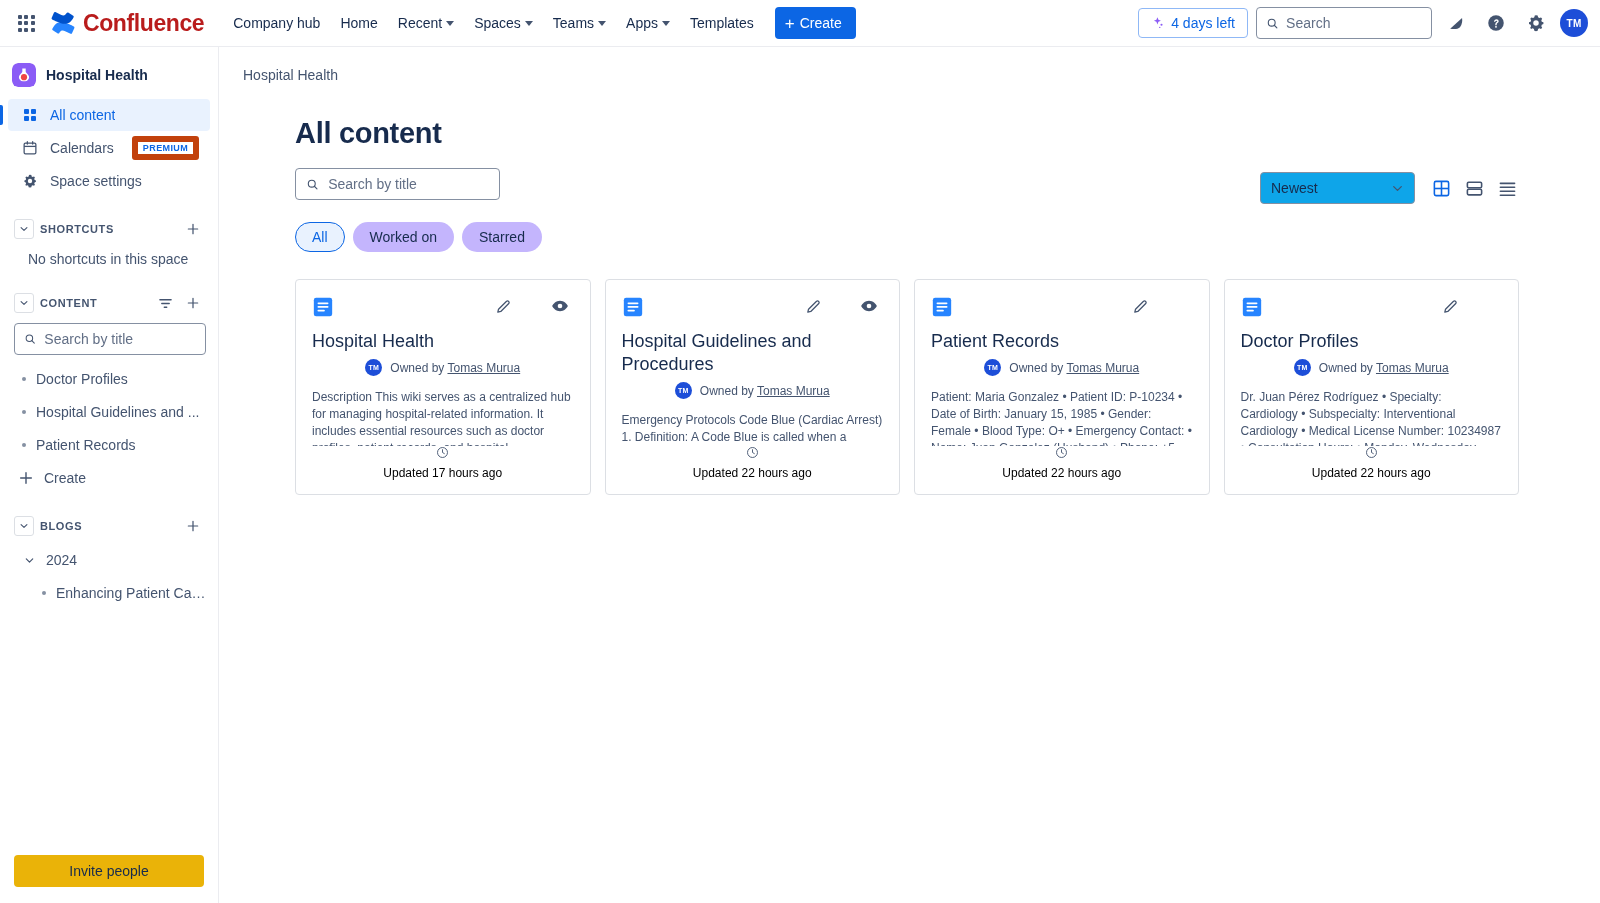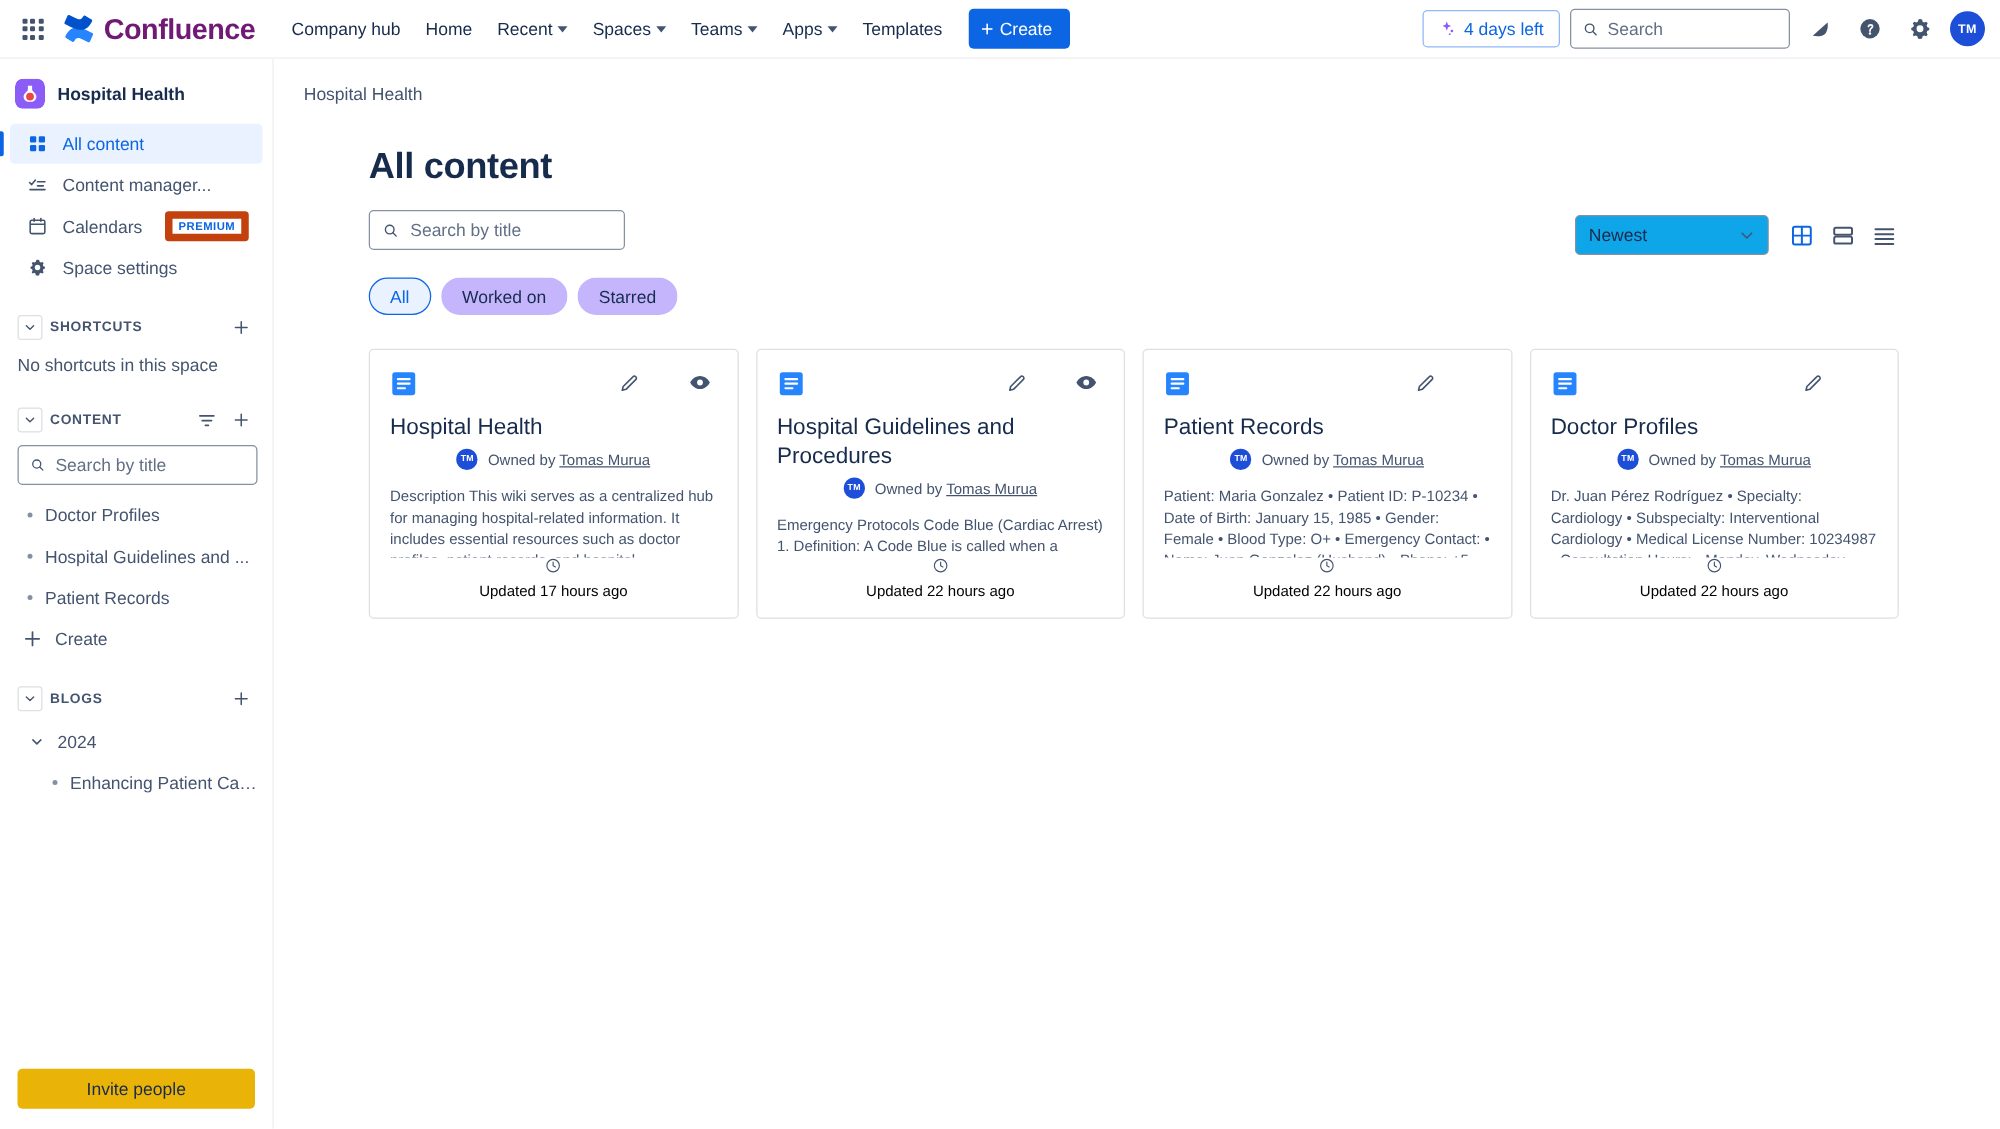--- a/index.html
+++ b/index.html
@@ -24,21 +24,21 @@
     width: 24px; height: 24px;
     display: grid; grid-template-columns: repeat(3, 4px);
     grid-template-rows: repeat(3, 4px);
     gap: 2.5px; align-content: center; justify-content: center;
     cursor: pointer; border-radius: 3px;
   }
   .appswitcher i { width: 4px; height: 4px; background: #44546F; border-radius: 1px; display: block;}
   .brand { display: flex; align-items: center; gap: 7px; margin-left: 12px; cursor: pointer;}
   .brand-logo { width: 26px; height: 26px; }
   .brand-name {
-    font-size: 23px; font-weight: 600; color: #701a75;
+    font-size: 23px; font-weight: 600; color: #b91c1c;
     letter-spacing: -0.4px;
   }
   .navlinks { display: flex; align-items: center; margin-left: 20px; gap: 2px;}
   .navlink {
     font-size: 14px; color: #172B4D; padding: 6px 9px;
     border-radius: 4px; cursor: pointer; display: flex; align-items: center; gap: 4px;
     white-space: nowrap;
   }
   .caret { width: 0; height: 0; border-left: 4px solid transparent; border-right: 4px solid transparent; border-top: 5px solid #44546F; margin-top: 1px;}
   .create-btn {
@@ -116,21 +116,21 @@
   .chev-btn {
     width: 20px; height: 20px; border-radius: 3px; border: 1px solid #DCDFE4;
     display: flex; align-items: center; justify-content: center; cursor: pointer;
     background: #fff; flex: none;
   }
   .section-title {
     font-size: 11px; font-weight: 700; letter-spacing: .6px;
     color: #44546F; text-transform: uppercase; flex: 1;
   }
   .sec-icon { width: 22px; height: 22px; display: flex; align-items: center; justify-content: center; cursor: pointer; border-radius:3px;}
-  .empty-note { font-size: 14px; color: #44546F; padding: 4px 14px; }
+  .empty-note { font-size: 14px; color: #44546F; padding: 4px 28px; }
 
   .side-search {
     margin: 6px 12px 8px 14px; height: 32px;
     border: 1px solid #8590A2; border-radius: 4px;
     display: flex; align-items: center; gap: 8px; padding: 0 9px; background: #fff;
   }
   .side-search input {
     border: none; outline: none; font-size: 14px; width: 100%;
     font-family: "Liberation Sans", sans-serif; background: transparent; color:#172B4D;
   }
@@ -347,29 +347,20 @@
       <div class="snav-item active">
         <svg width="16" height="16" viewBox="0 0 24 24">
           <rect x="3" y="3" width="7.5" height="7.5" rx="1.5" fill="#0C66E4"></rect>
           <rect x="13.5" y="3" width="7.5" height="7.5" rx="1.5" fill="#0C66E4"></rect>
           <rect x="3" y="13.5" width="7.5" height="7.5" rx="1.5" fill="#0C66E4"></rect>
           <rect x="13.5" y="13.5" width="7.5" height="7.5" rx="1.5" fill="#0C66E4"></rect>
         </svg>
         <span class="snav-label">All content</span>
       </div>
 
-      <div class="snav-item">
-        <svg width="16" height="16" viewBox="0 0 24 24" fill="none">
-          <path d="M2.5 9l2.5 2.5L9.5 6" stroke="#44546F" stroke-width="1.9" stroke-linecap="round" stroke-linejoin="round"></path>
-          <line x1="12" y1="8" x2="21" y2="8" stroke="#44546F" stroke-width="1.9" stroke-linecap="round"></line>
-          <line x1="12" y1="13" x2="19" y2="13" stroke="#44546F" stroke-width="1.9" stroke-linecap="round"></line>
-          <line x1="3" y1="17.5" x2="21" y2="17.5" stroke="#44546F" stroke-width="1.9" stroke-linecap="round"></line>
-        </svg>
-        <span class="snav-label">Content manager...</span>
-      </div>
 
       <div class="snav-item">
         <svg width="16" height="16" viewBox="0 0 24 24" fill="none">
           <rect x="3.2" y="4.8" width="17.6" height="16" rx="2" stroke="#44546F" stroke-width="1.9"></rect>
           <line x1="3.2" y1="9.6" x2="20.8" y2="9.6" stroke="#44546F" stroke-width="1.9"></line>
           <line x1="8" y1="2.6" x2="8" y2="6" stroke="#44546F" stroke-width="1.9" stroke-linecap="round"></line>
           <line x1="16" y1="2.6" x2="16" y2="6" stroke="#44546F" stroke-width="1.9" stroke-linecap="round"></line>
         </svg>
         <span class="snav-label">Calendars</span>
         <span class="premium-tag">PREMIUM</span>

